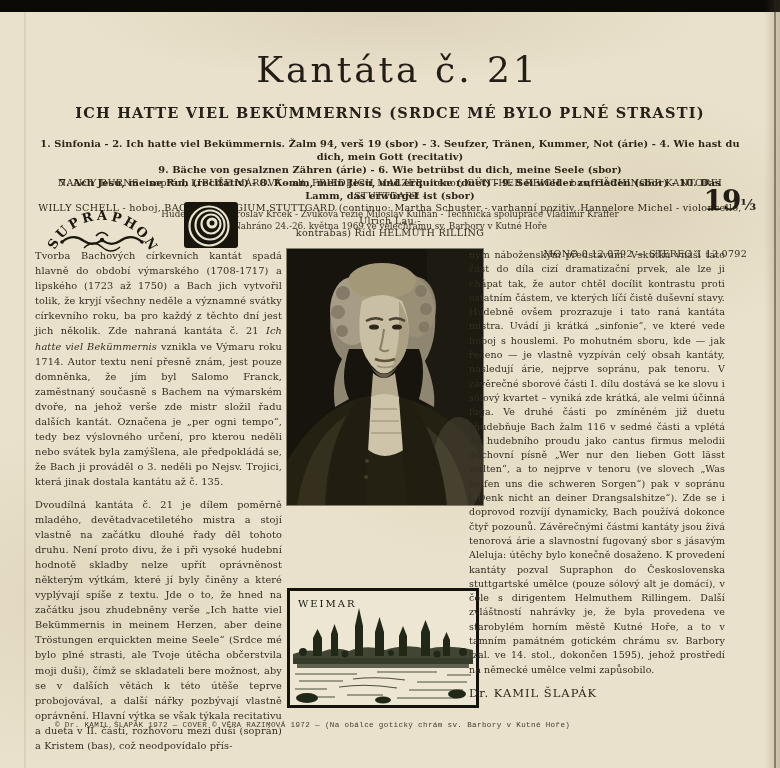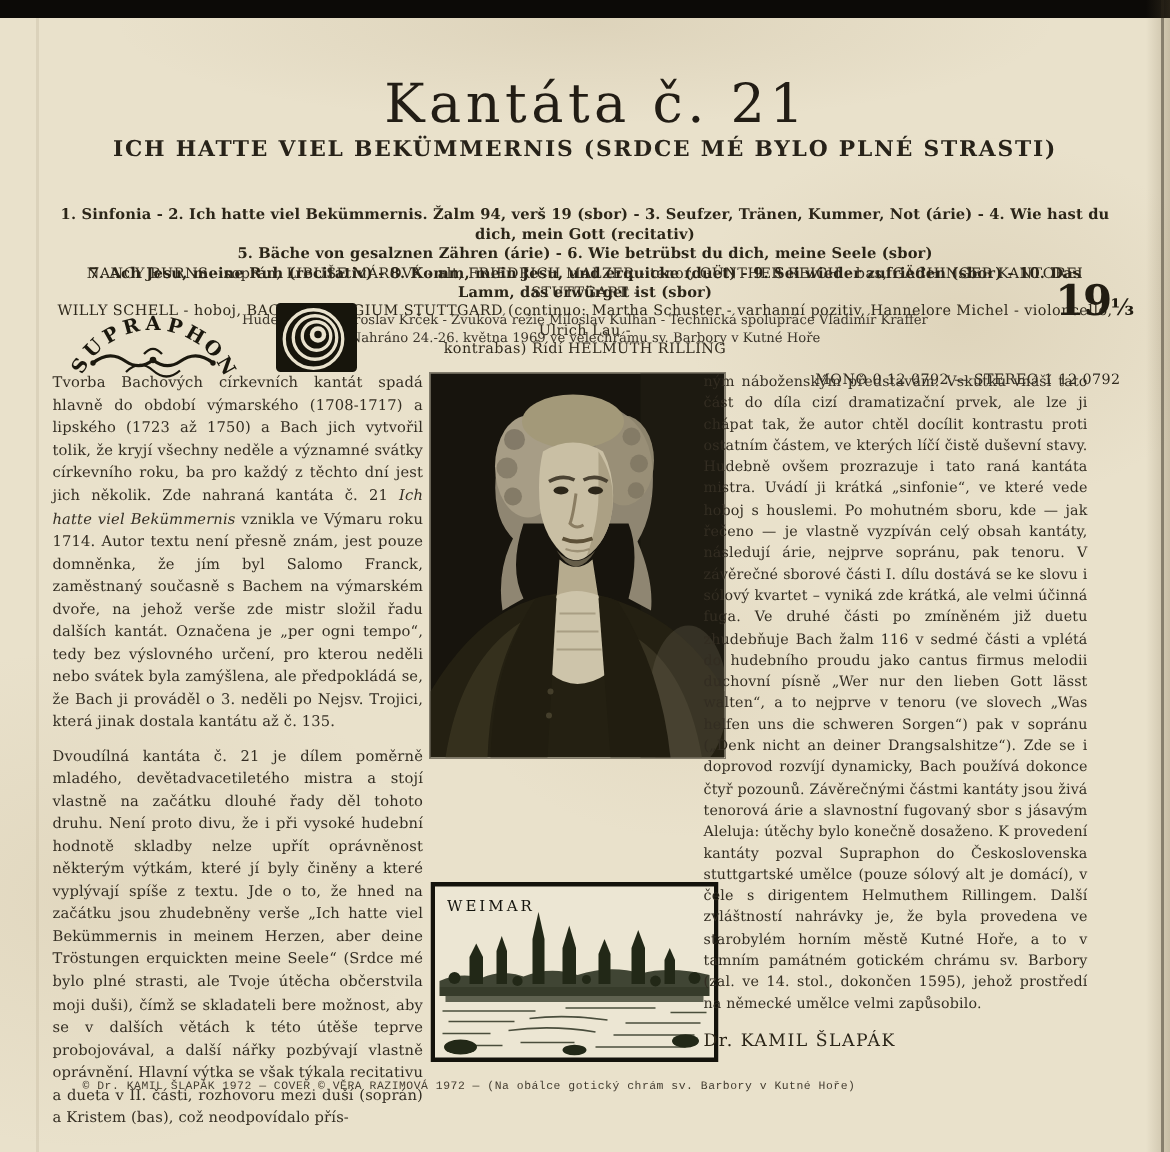--- a/index.html
+++ b/index.html
@@ -15,21 +15,21 @@
   }
   .topbar{position:absolute;top:0;left:0;right:0;height:12px;background:#0c0a07;}
   .right-shade{position:absolute;top:0;right:0;bottom:0;width:16px;
     background:linear-gradient(to right, rgba(110,95,65,0), rgba(110,95,65,0.28));}
   .right-line{position:absolute;top:0;bottom:0;right:4px;width:2px;background:rgba(45,38,26,0.45);}
   .left-crease{position:absolute;top:12px;bottom:0;left:24px;width:2px;background:rgba(120,104,72,0.12);}
 
   .header{position:absolute;top:48px;left:0;width:780px;text-align:center;}
   .composer{font-style:italic;font-size:25px;letter-spacing:4px;color:#272219;}
   .title{font-size:36px;letter-spacing:3px;margin-top:1px;color:#221d15;padding-left:15px;}
-  .subtitle{font-size:14.5px;font-weight:bold;letter-spacing:1.2px;margin-top:1px;color:#272219;}
+  .subtitle{font-size:14.5px;font-weight:bold;letter-spacing:1.2px;margin-top:14px;color:#272219;}
 
   .tracks{position:absolute;top:137px;left:40px;width:700px;text-align:center;
     font-weight:bold;font-size:9.8px;line-height:13px;letter-spacing:0.1px;color:#2b2518;}
   .performers{position:absolute;top:177px;left:35px;width:710px;text-align:center;
     font-size:9.6px;line-height:12.5px;letter-spacing:0.3px;color:#2f291c;}
   .production{position:absolute;top:209px;left:80px;width:620px;text-align:center;
     font-size:8.8px;line-height:11.5px;color:#3a342a;}
 
   .logo-supraphon{position:absolute;left:36px;top:196px;width:132px;height:60px;}
   .logo-spiral{position:absolute;left:184px;top:202px;width:54px;height:46px;}
@@ -63,21 +63,21 @@
   <div class="right-line"></div>
   <div class="left-crease"></div>
 
   <div class="header">
     <div class="title">Kantáta č. 21</div>
     <div class="subtitle">ICH HATTE VIEL BEKÜMMERNIS (SRDCE MÉ BYLO PLNÉ STRASTI)</div>
   </div>
 
   <div class="tracks">
     <div>1. Sinfonia - 2. Ich hatte viel Bekümmernis. Žalm 94, verš 19 (sbor) - 3. Seufzer, Tränen, Kummer, Not (árie) - 4. Wie hast du dich, mein Gott (recitativ)</div>
-    <div>5. Bäche von gesalznen Zähren (árie) - 6. Wie betrübst du dich, meine Seele (sbor)</div>
+    <div>9. Bäche von gesalznen Zähren (árie) - 6. Wie betrübst du dich, meine Seele (sbor)</div>
     <div>7. Ach Jesu, meine Ruh (recitativ) - 8. Komm, mein Jesu, und erquicke (duet) - 9. Sei wieder zufrieden (sbor) - 10. Das Lamm, das erwürget ist (sbor)</div>
   </div>
 
   <div class="performers">
     <div>NANCY BURNS - soprán, LIBUŠE MÁROVÁ - alt, FRIEDRICH MALZER - tenor, GÜNTHER REICH - bas, GÄCHINGER KANTOREI STUTTGART -</div>
     <div>WILLY SCHELL - hoboj, BACH-COLLEGIUM STUTTGARD (continuo: Martha Schuster - varhanní pozitiv, Hannelore Michel - violoncello, Ulrich Lau -</div>
     <div>kontrabas) Řídí HELMUTH RILLING</div>
   </div>
 
   <div class="production">

